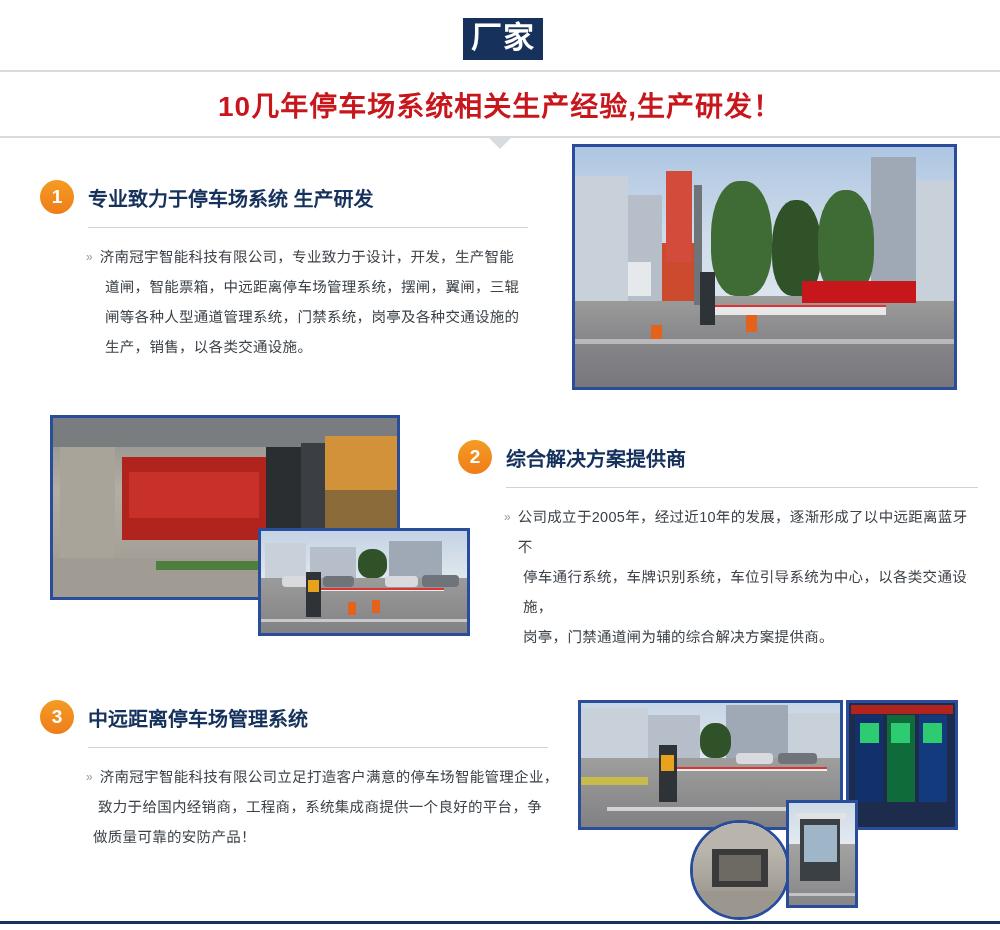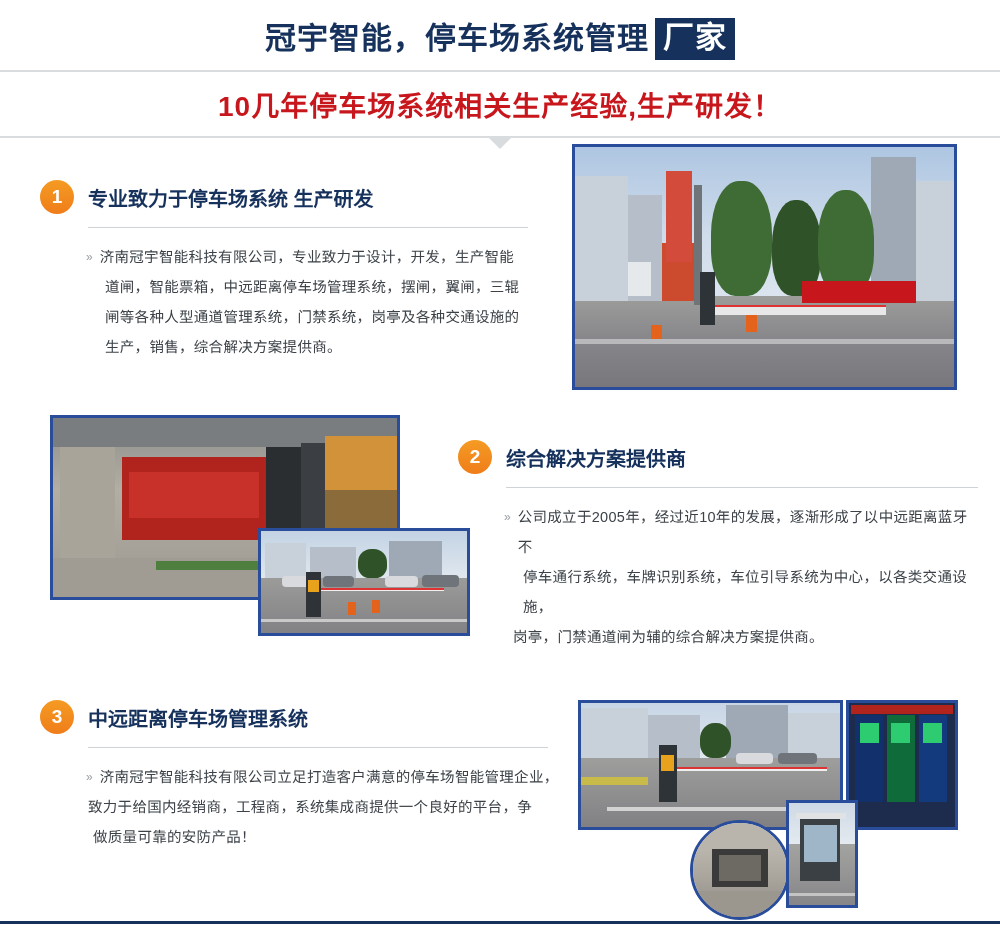--- a/index.html
+++ b/index.html
@@ -191,21 +191,20 @@
     background: #16325c;
   }
 </style>
 </head>
 <body>
 
 <div class="page">
 
   <div class="header">
     <div class="title-row">
-      <span class="title-main">冠宇智能，停车场系统管理</span>
       <span class="title-badge">厂家</span>
     </div>
     <div class="hdr-rule"></div>
     <div class="red-band">
       <span class="red-text">10几年停车场系统相关生产经验,生产研发！</span>
     </div>
     <div class="red-rule"></div>
   </div>
 
   <div class="section" style="left:40px; top:180px; width:500px;">
@@ -219,21 +218,21 @@
         <span class="bullet-mark">»</span>
         <span class="bullet-text">济南冠宇智能科技有限公司，专业致力于设计，开发，生产智能</span>
       </div>
       <div class="bullet-row">
         <span class="bullet-text" style="margin-left:19px;">道闸，智能票箱，中远距离停车场管理系统，摆闸，翼闸，三辊</span>
       </div>
       <div class="bullet-row">
         <span class="bullet-text" style="margin-left:19px;">闸等各种人型通道管理系统，门禁系统，岗亭及各种交通设施的</span>
       </div>
       <div class="bullet-row">
-        <span class="bullet-text" style="margin-left:19px;">生产，销售，综合解决方案提供商。</span>
+        <span class="bullet-text" style="margin-left:19px;">生产，销售，以各类交通设施。</span>
       </div>
     </div>
   </div>
 
   <div class="photo" style="left:572px; top:144px; width:385px; height:246px;">
     <div class="ph-inner">
       <div class="sky" style="height:62%"></div>
       <div class="ground" style="height:38%"></div>
       <div class="bldg l" style="left:0; top:12%; width:14%; height:52%"></div>
       <div class="bldg" style="left:14%; top:20%; width:9%; height:44%"></div>
@@ -263,21 +262,21 @@
     <div class="head-rule" style="width:472px;"></div>
     <div class="bullet-list">
       <div class="bullet-row">
         <span class="bullet-mark">»</span>
         <span class="bullet-text">公司成立于2005年，经过近10年的发展，逐渐形成了以中远距离蓝牙不</span>
       </div>
       <div class="bullet-row">
         <span class="bullet-text" style="margin-left:19px;">停车通行系统，车牌识别系统，车位引导系统为中心，以各类交通设施，</span>
       </div>
       <div class="bullet-row">
-        <span class="bullet-text" style="margin-left:9px;">岗亭，门禁通道闸为辅的综合解决方案提供商。</span>
+        <span class="bullet-text" style="margin-left:19px;">岗亭，门禁通道闸为辅的综合解决方案提供商。</span>
       </div>
     </div>
   </div>
 
   <div class="photo" style="left:50px; top:415px; width:350px; height:185px;">
     <div class="ph-inner">
       <div style="position:absolute; inset:0; background:linear-gradient(180deg,#8d8d8a 0%,#b2aea4 40%,#9c9890 100%);"></div>
       <div class="wall" style="left:0; top:0; width:100%; height:16%; background:#7a7d80"></div>
       <div class="bldg" style="left:2%; top:16%; width:16%; height:62%; background:#a8a49a"></div>
       <div style="position:absolute; left:20%; top:22%; width:42%; height:46%; background:#b1231d;"></div>
@@ -317,21 +316,21 @@
       <div class="num-badge">3</div>
       <div class="sec-title">中远距离停车场管理系统</div>
     </div>
     <div class="head-rule" style="width:460px;"></div>
     <div class="bullet-list">
       <div class="bullet-row">
         <span class="bullet-mark">»</span>
         <span class="bullet-text">济南冠宇智能科技有限公司立足打造客户满意的停车场智能管理企业，</span>
       </div>
       <div class="bullet-row">
-        <span class="bullet-text" style="margin-left:2px;">致力于给国内经销商，工程商，系统集成商提供一个良好的平台，争</span>
+        <span class="bullet-text" style="margin-left:12px;">致力于给国内经销商，工程商，系统集成商提供一个良好的平台，争</span>
       </div>
       <div class="bullet-row">
         <span class="bullet-text" style="margin-left:7px;">做质量可靠的安防产品！</span>
       </div>
     </div>
   </div>
 
   <div class="photo" style="left:578px; top:700px; width:265px; height:130px;">
     <div class="ph-inner">
       <div class="sky" style="height:44%; background:linear-gradient(180deg,#c7d5e5,#e2e8ef)"></div>

